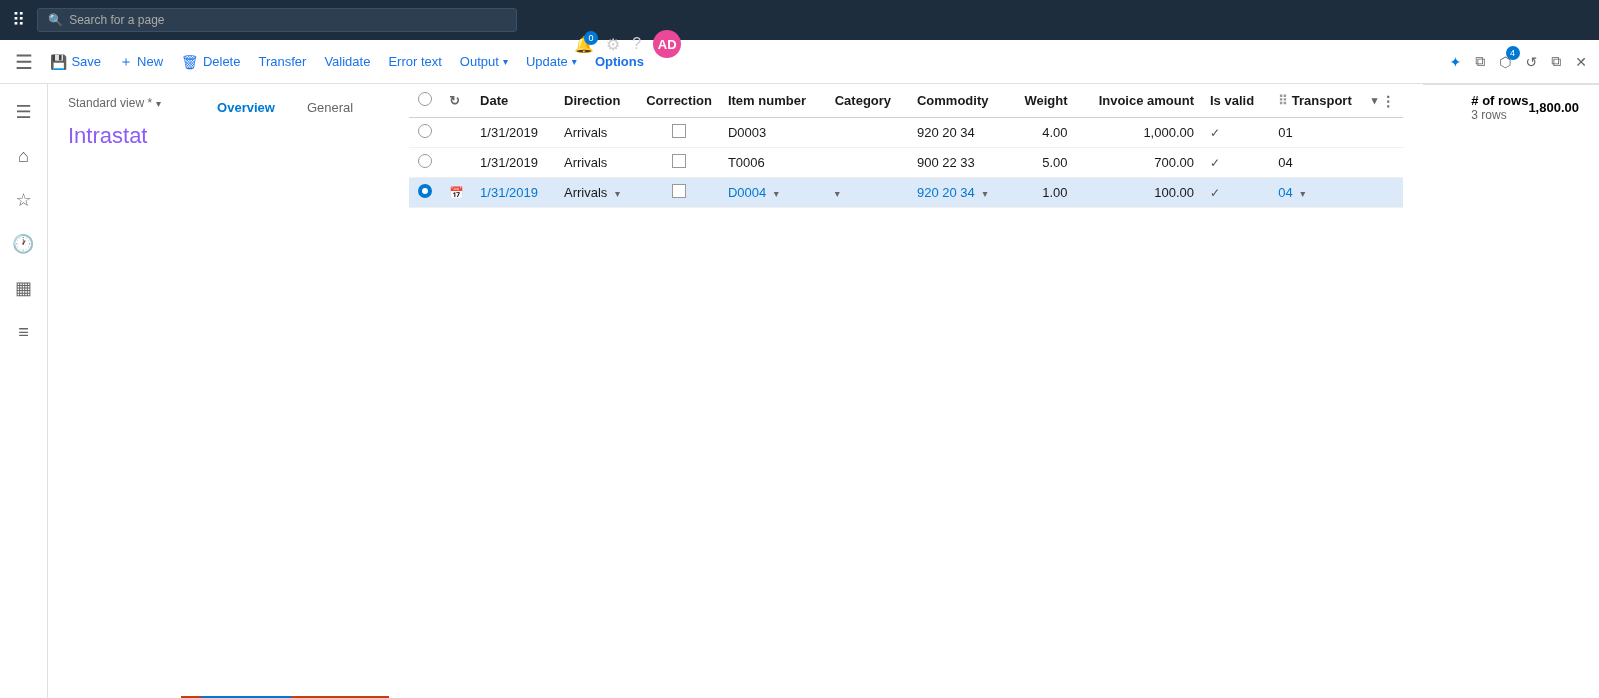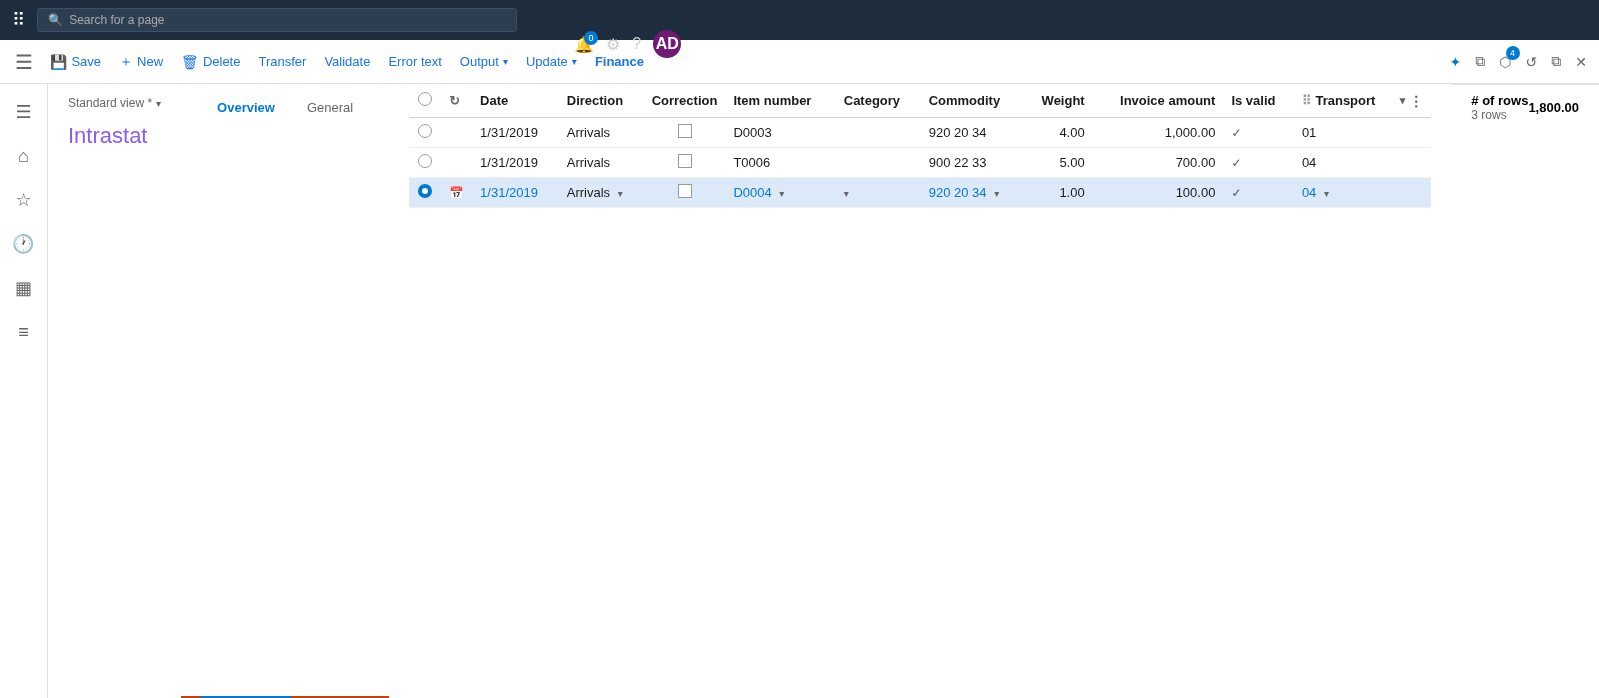--- a/index.html
+++ b/index.html
@@ -37,26 +37,26 @@
       position: absolute;
       top: -4px; right: -4px;
       background: #0078d4;
       color: #fff;
       font-size: 9px;
       border-radius: 50%;
       width: 14px; height: 14px;
       display: flex; align-items: center; justify-content: center;
     }
     .avatar-btn {
-      background: #701a75;
+      background: #ec4899;
       color: #fff;
       border-radius: 50%;
       width: 28px; height: 28px;
       display: flex; align-items: center; justify-content: center;
-      font-size: 16px; font-weight: 600; cursor: pointer;
+      font-size: 13px; font-weight: 600; cursor: pointer;
     }
 
     
     .toolbar {
       background: #fff;
       border-bottom: 1px solid #e0e0e0;
       height: 44px;
       display: flex;
       align-items: center;
       padding: 0 8px;
@@ -206,21 +206,21 @@
     }
     .check-mark { color: #555; font-size: 12px; }
     .transport-header { display: flex; align-items: center; gap: 4px; }
 
     
     .table-footer {
       border-top: 1px solid #e0e0e0;
       padding: 8px 20px;
       background: #fff;
     }
-    .footer-row1 { display: flex; justify-content: space-between; align-items: center; }
+    .footer-row1 { display: flex; justify-content: space-between; align-items: center; margin-left: 28px; }
     .footer-label { font-weight: 600; font-size: 13px; }
     .footer-value { font-size: 13px; font-weight: 600; }
     .footer-sub { color: #666; font-size: 12px; }
   </style>
 </head>
 <body>
 
 <div class="top-bar">
   <span class="top-bar-grid-icon">⠿</span>
   <div class="top-bar-search">
@@ -264,21 +264,21 @@
   </button>
   <button class="toolbar-btn">
     <span>Output</span>
     <span class="toolbar-dropdown-arrow">▾</span>
   </button>
   <button class="toolbar-btn">
     <span>Update</span>
     <span class="toolbar-dropdown-arrow">▾</span>
   </button>
   <button class="toolbar-btn" style="font-weight:600;">
-    <span>Finance</span>
+    <span>Options</span>
   </button>
   <div class="toolbar-right">
     <span class="icon-btn blue">✦</span>
     <span class="icon-btn">⧉</span>
     <span class="icon-btn" style="position:relative;">
       ⬡
       <span style="position:absolute;top:-4px;right:-4px;background:#0078d4;color:#fff;font-size:9px;border-radius:50%;width:14px;height:14px;display:flex;align-items:center;justify-content:center;">4</span>
     </span>
     <span class="icon-btn">↺</span>
     <span class="icon-btn">⧉</span>

